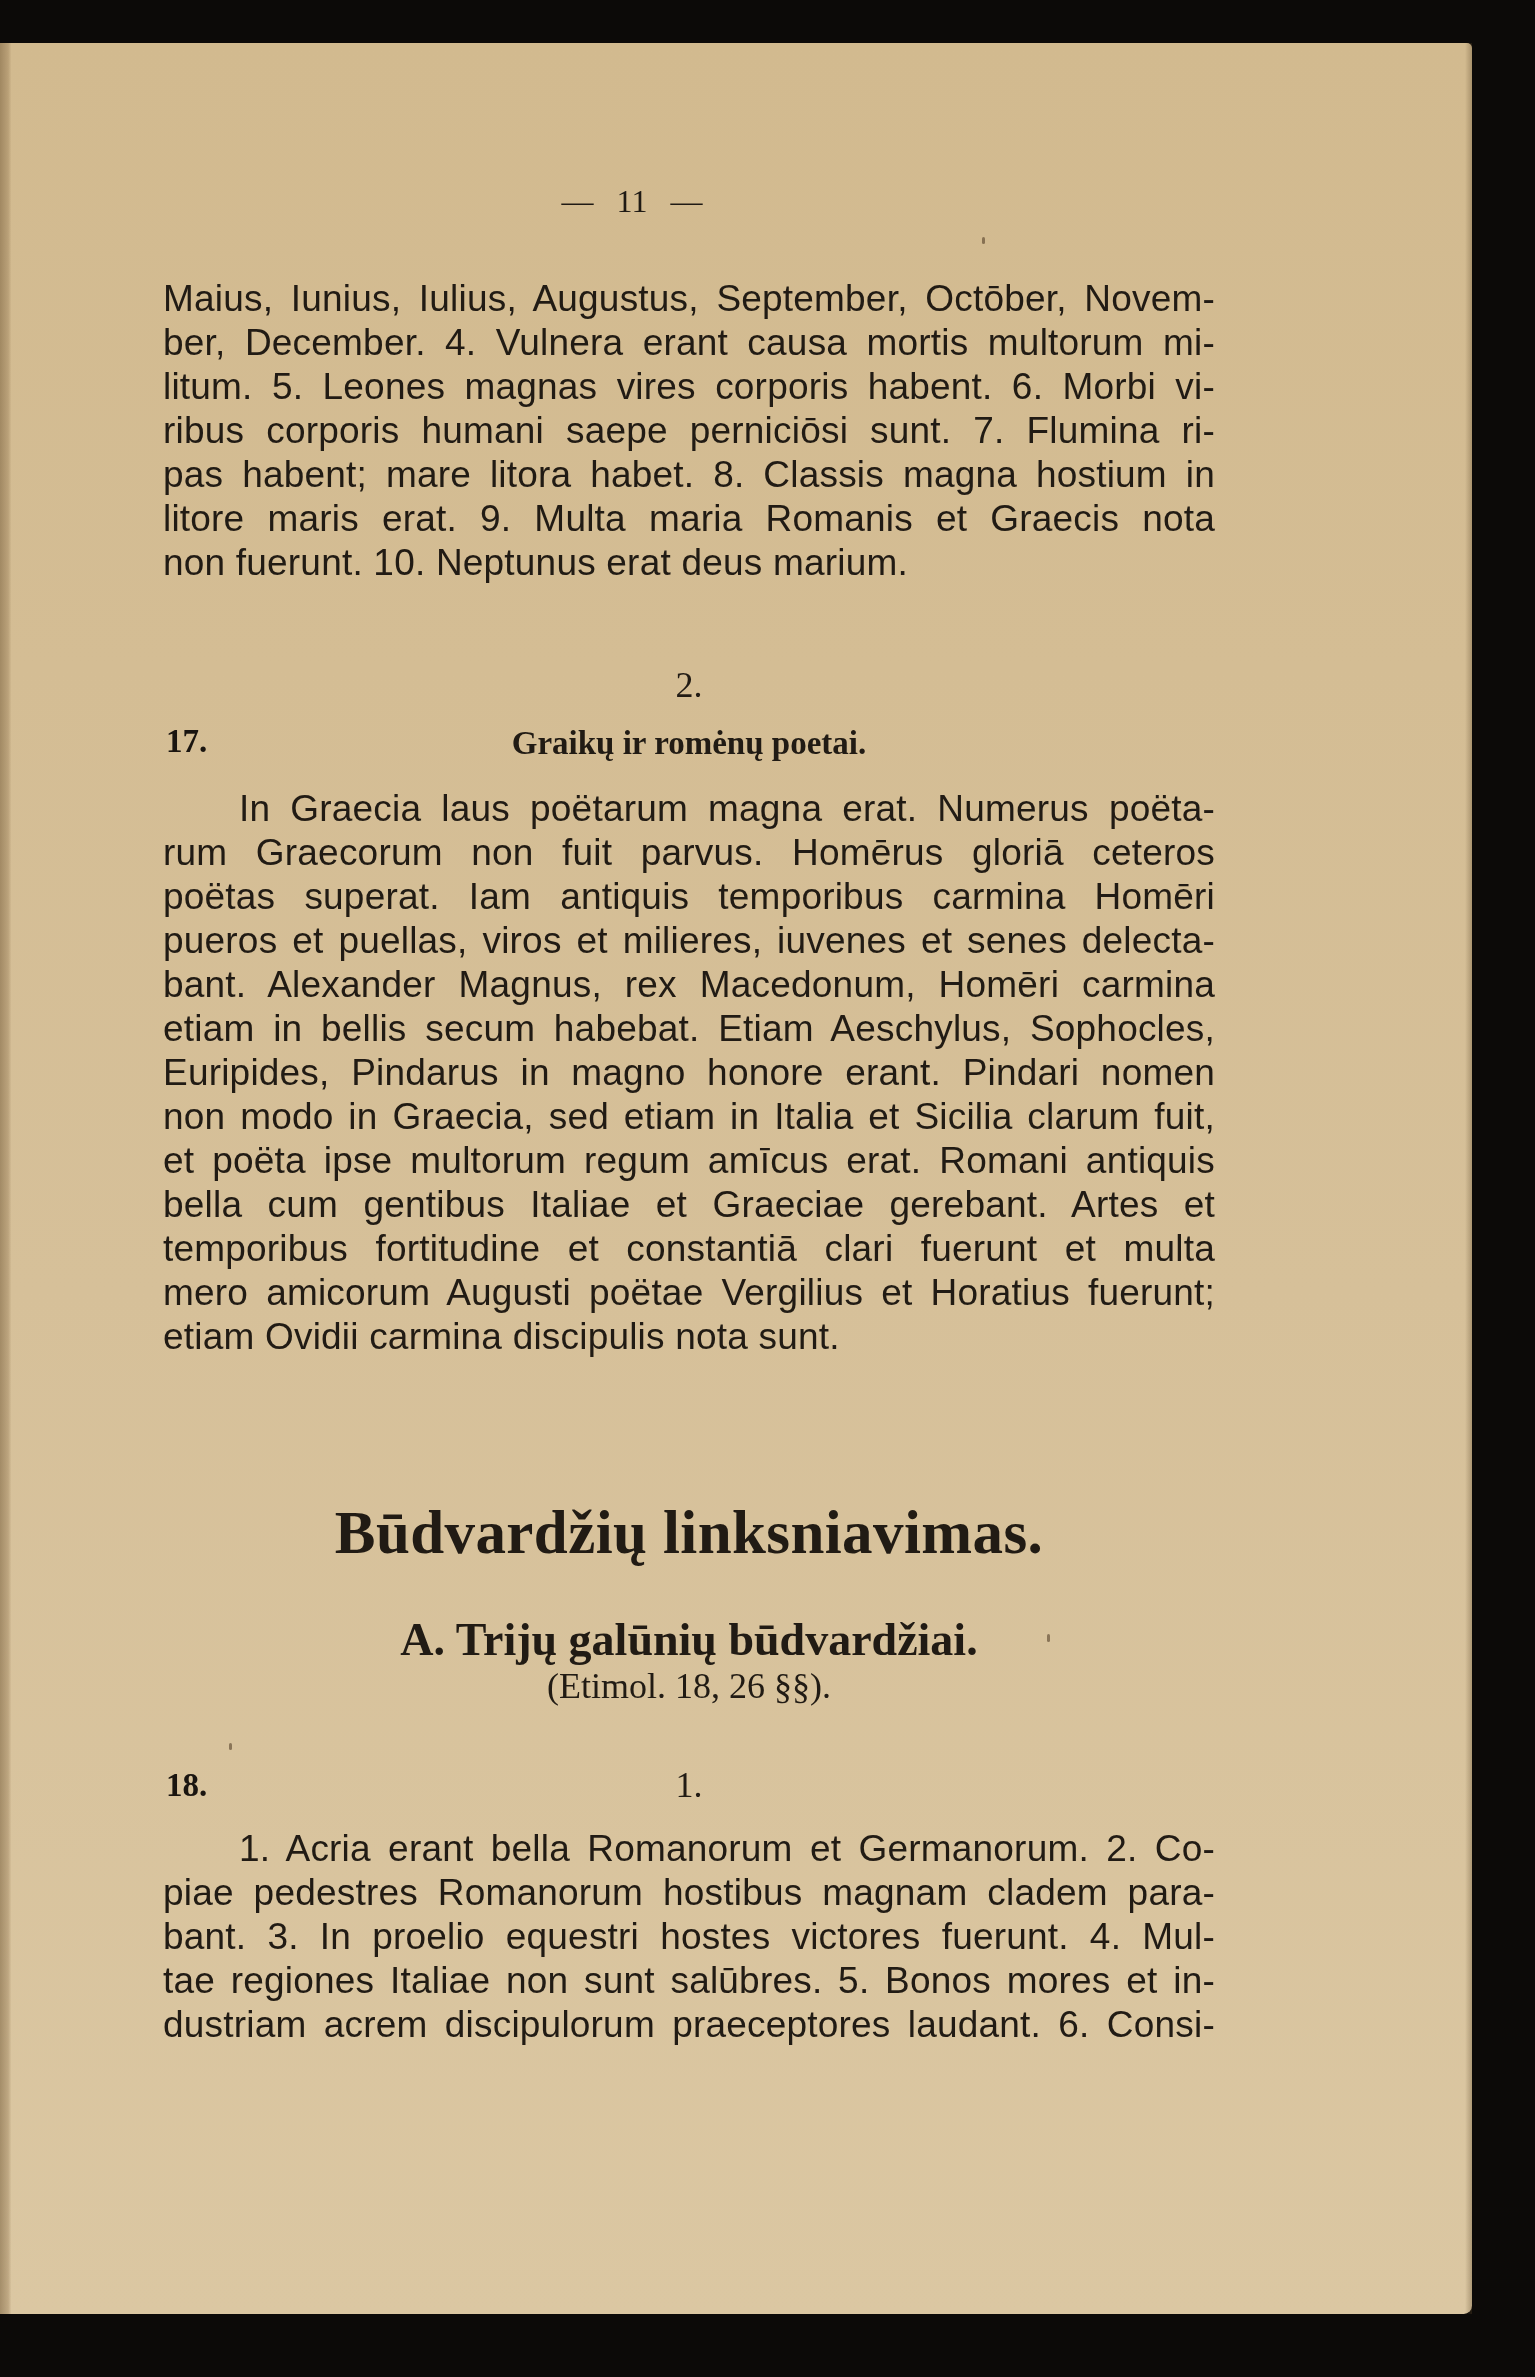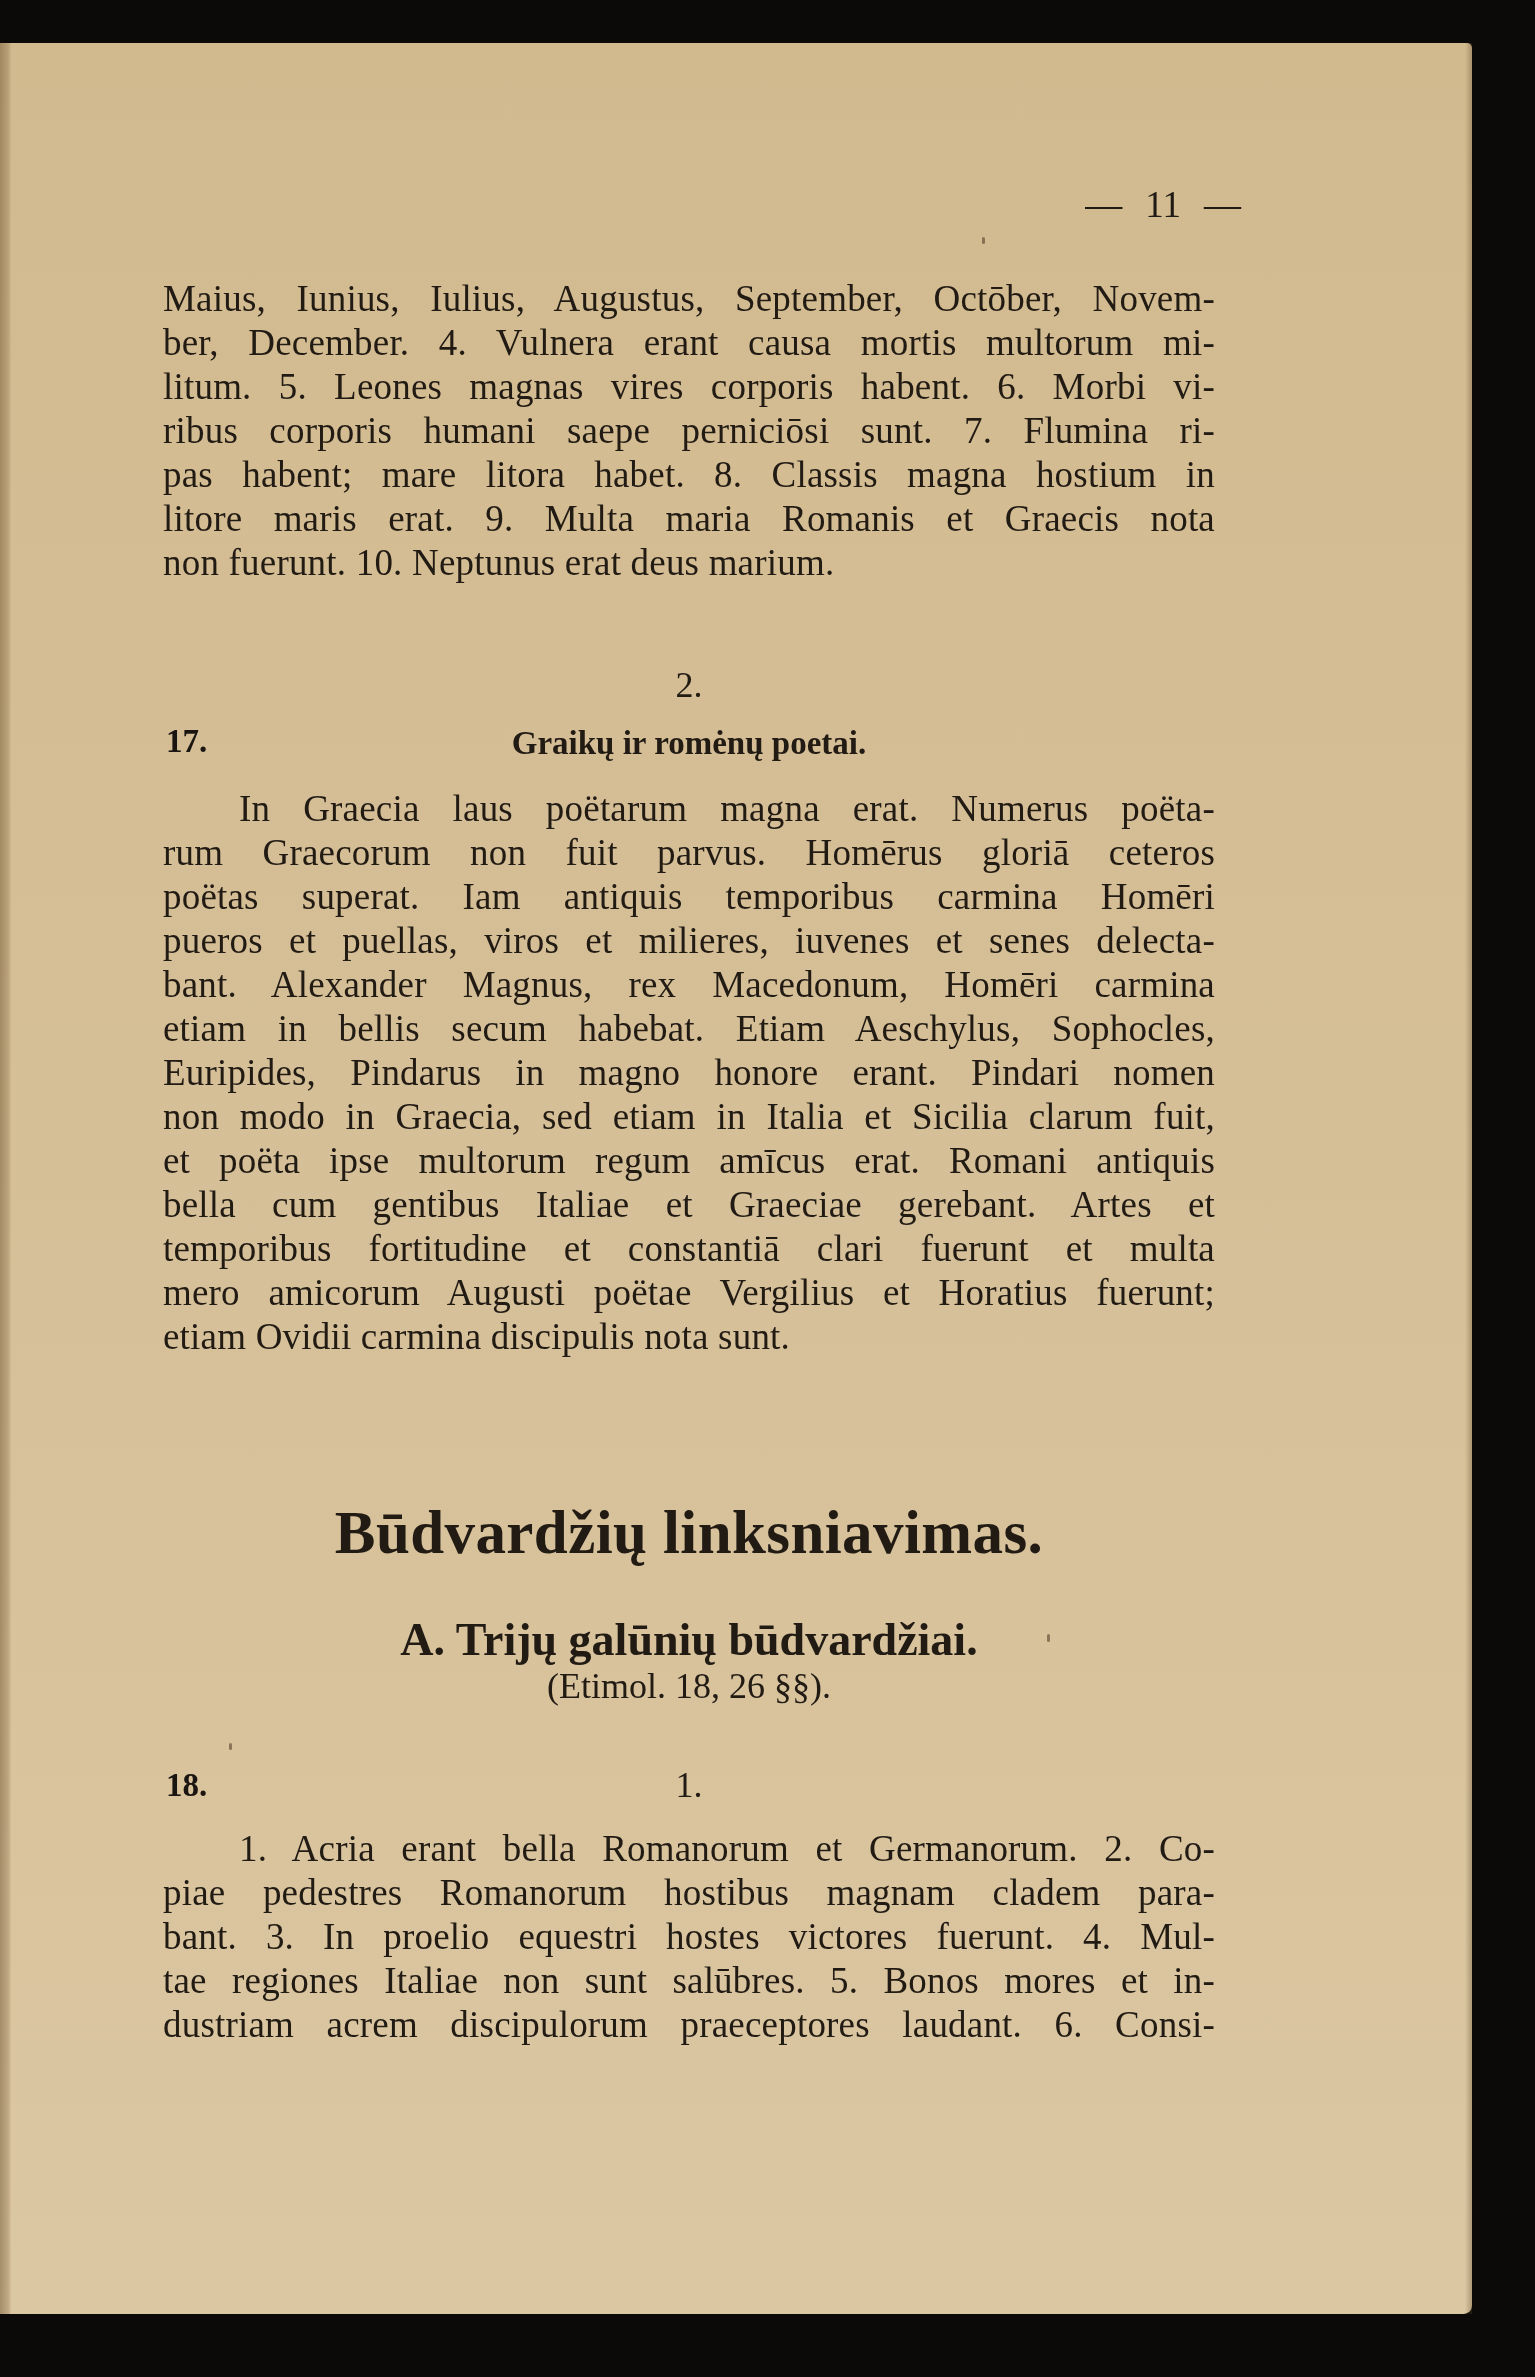--- a/index.html
+++ b/index.html
@@ -20,35 +20,35 @@
       background-image:
         linear-gradient(90deg, rgba(120,95,60,0.55) 0px, rgba(140,112,75,0.35) 8.2px, rgba(0,0,0,0) 11.5px),
         linear-gradient(180deg, #d2ba8f 0%, #d6c099 55%, #dbc7a2 100%);
       border-radius: 0 5px 8.2px 0;
     }
     .pagenum {
       position: absolute;
       left: 0;
       width: 1264px;
       top: 183px;
-      text-align: right;
+      text-align: center;
       font-family: "Liberation Serif", serif;
-      font-size: 37px;
+      font-size: 32px;
       color: #1f1a14;
     }
     .pagenum span { display: inline-block; }
     .dash { margin: 0 23px; }
 
     .column {
       position: absolute;
       left: 163px;
       width: 1052px;
     }
     .para {
-      font-family: Liberation Serif, serif;
+      font-family: Liberation Sans, sans-serif;
       font-size: 37px;
       line-height: 44px;
       color: #211b14;
       text-align: justify;
       letter-spacing: 0.2px;
       margin: 0;
     }
     .line {
       display: block;
       text-align: justify;

